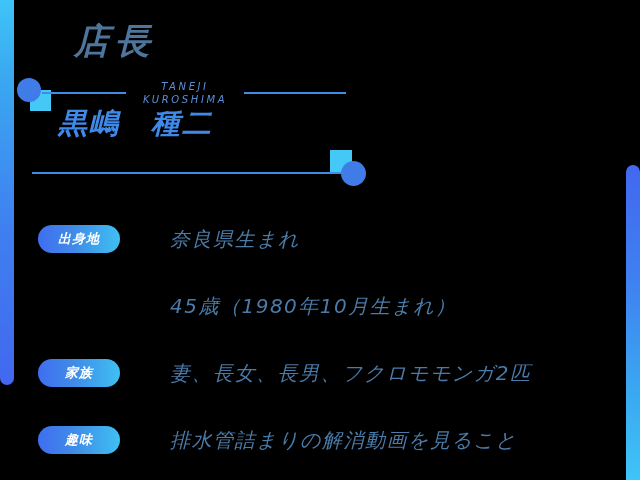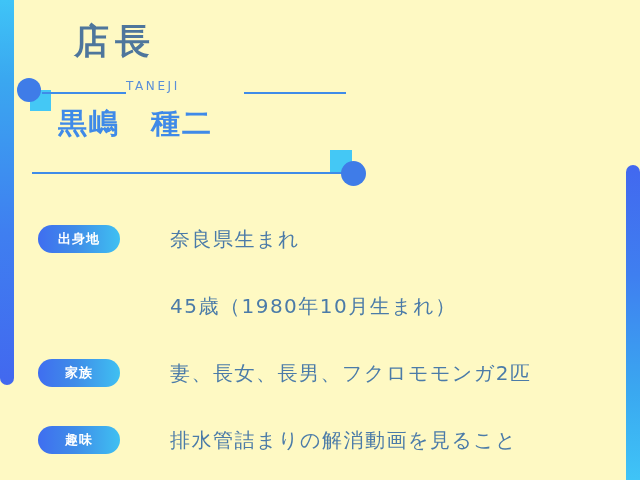--- a/index.html
+++ b/index.html
@@ -10,22 +10,23 @@
     width: 640px;
     height: 480px;
     background: #ffffff;
     font-family: "DejaVu Sans", "Liberation Sans", sans-serif;
     overflow: hidden;
   }
   #card {
     position: relative;
     width: 640px;
     height: 480px;
-    background: #fef9c3;
+    background: #000000;
     overflow: hidden;
+    font-style: italic;
   }
 
   
   .edge-bar-left {
     position: absolute;
     left: 0px;
     top: 0px;
     width: 14px;
     height: 385px;
     border-radius: 0 0 7px 7px;
@@ -93,23 +94,23 @@
     width: 102px;
     height: 2px;
     background: #3f8ce8;
   }
 
   .romaji {
     position: absolute;
     left: 126px;
     top: 80px;
     width: 118px;
-    text-align: left;
+    text-align: center;
     color: #5a8fd8;
-    font-size: 12px;
+    font-size: 10px;
     letter-spacing: 2.6px;
     line-height: 13px;
     font-weight: normal;
   }
 
   .name-main {
     position: absolute;
     left: 58px;
     top: 106px;
     font-size: 29px;
@@ -206,20 +207,21 @@
   <div class="deco-left">
     <div class="sq"></div>
     <div class="ci"></div>
   </div>
 
   <div class="rule-left"></div>
   <div class="rule-right"></div>
 
   <div class="romaji">
     <div>TANEJI</div>
+    <div>KUROSHIMA</div>
   </div>
 
   <div class="name-main">黒嶋　種二</div>
 
   <div class="rule-long"></div>
 
   <div class="deco-right">
     <div class="sq"></div>
     <div class="ci"></div>
   </div>

